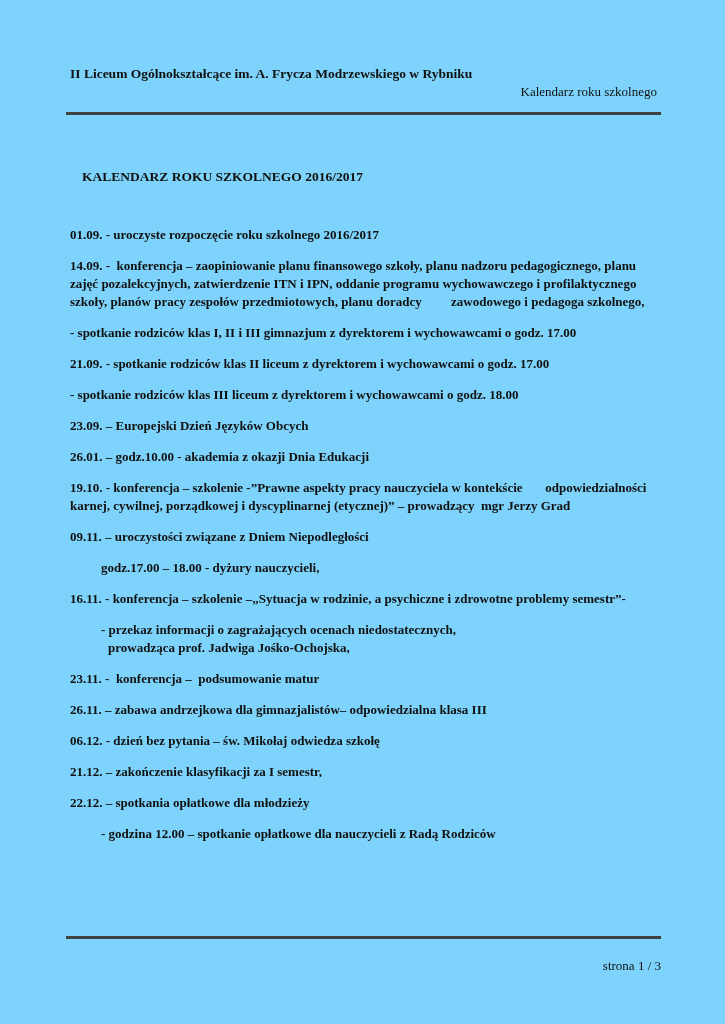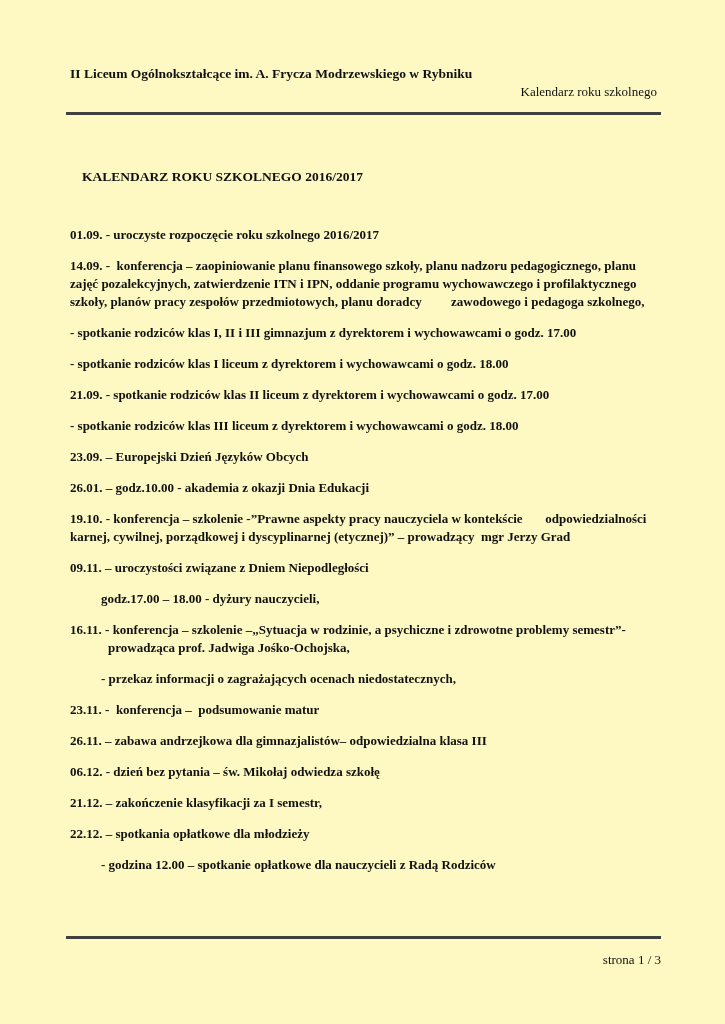--- a/index.html
+++ b/index.html
@@ -4,21 +4,21 @@
 <style>
   html, body {
     margin: 0;
     padding: 0;
     background: #ffffff;
   }
   .page {
     position: relative;
     width: 725px;
     height: 1024px;
-    background: #fef9c3;
+    background: #7dd3fc;
     color: #111111;
     font-family: "Liberation Serif", "DejaVu Serif", serif;
     font-size: 13px;
     line-height: 18px;
     overflow: hidden;
     box-sizing: border-box;
   }
   .inner {
     padding: 64px 68px 0 70px;
   }
@@ -57,52 +57,51 @@
   .r { font-weight: 700; }
   .footer {
     position: absolute;
     left: 66px;
     right: 64px;
     top: 936px;
     border-top: 3px solid #404040;
   }
   .page-number {
     text-align: right;
-    padding-top: 12px;
+    padding-top: 18px;
     font-size: 13px;
   }
 </style>
 </head>
 <body>
 
 <div class="page">
   <div class="inner">
     <header>
       <div class="school-name">II Liceum Ogólnokształcące im. A. Frycza Modrzewskiego w Rybniku</div>
       <div class="header-subtitle">Kalendarz roku szkolnego</div>
       <div class="rule"></div>
     </header>
 
     <h1 class="doc-title">KALENDARZ ROKU SZKOLNEGO 2016/2017</h1>
 
     <main class="entries" id="entries">
         <p class="entry"><span class="b">01.09.</span><span class="r"> - uroczyste rozpoczęcie roku szkolnego 2016/2017</span></p>
         <p class="entry"><span class="b">14.09</span><span class="r">. -  </span><span class="b">konferencja</span><span class="r"> – zaopiniowanie planu finansowego szkoły, planu nadzoru pedagogicznego, planu zajęć pozalekcyjnych, zatwierdzenie ITN i IPN, oddanie programu wychowawczego i profilaktycznego szkoły, planów pracy zespołów przedmiotowych, planu doradcy&nbsp;&nbsp;&nbsp;&nbsp;&nbsp;&nbsp;&nbsp;&nbsp; zawodowego i pedagoga szkolnego,</span></p>
         <p class="entry"><span class="r">- spotkanie rodziców klas I, II i III gimnazjum z dyrektorem i wychowawcami o godz. 17.00</span></p>
-        <p class="entry"><span class="b">-</span><span class="r"> spotkanie rodziców klas I liceum z dyrektorem i wychowawcami o godz. 18.00</span></p>
         <p class="entry"><span class="b">21.09.</span><span class="r"> - spotkanie rodziców klas II liceum z dyrektorem i wychowawcami o godz. 17.00</span></p>
         <p class="entry"><span class="r">- spotkanie rodziców klas III liceum z dyrektorem i wychowawcami o godz. 18.00</span></p>
         <p class="entry"><span class="b">23.09. –</span><span class="r"> Europejski Dzień Języków Obcych</span></p>
         <p class="entry"><span class="b">26.01.</span><span class="r"> – godz.10.00 - akademia z okazji Dnia Edukacji</span></p>
         <p class="entry"><span class="b">19.10.</span><span class="r"> - </span><span class="b">konferencja –</span><span class="r"> szkolenie -”Prawne aspekty pracy nauczyciela w kontekście&nbsp;&nbsp;&nbsp;&nbsp;&nbsp;&nbsp; odpowiedzialności karnej, cywilnej, porządkowej i dyscyplinarnej (etycznej)” – prowadzący&nbsp; mgr Jerzy Grad</span></p>
         <p class="entry"><span class="b">09.11.</span><span class="r"> – uroczystości związane z Dniem Niepodległości</span></p>
         <p class="entry indent-1"><span class="r">godz.17.00 – 18.00 - dyżury nauczycieli,</span></p>
         <p class="entry"><span class="b">16.11</span><span class="r">. - </span><span class="b">konferencja –</span><span class="r"> szkolenie –„Sytuacja w rodzinie, a psychiczne i zdrowotne problemy semestr”-</span></p>
+        <p class="entry indent-1"><span class="r">- przekaz informacji o zagrażających ocenach niedostatecznych,</span></p>
         <p class="entry indent-2 tight"><span class="r">prowadząca prof. Jadwiga Jośko-Ochojska,</span></p>
-        <p class="entry indent-1"><span class="r">- przekaz informacji o zagrażających ocenach niedostatecznych,</span></p>
         <p class="entry"><span class="b">23.11. -</span><span class="r">&nbsp; </span><span class="b">konferencja –</span><span class="r">&nbsp; podsumowanie matur</span></p>
         <p class="entry"><span class="b">26.11.</span><span class="r"> – zabawa andrzejkowa dla gimnazjalistów– odpowiedzialna klasa III</span></p>
         <p class="entry"><span class="b">06.12</span><span class="r">. - dzień bez pytania – św. Mikołaj odwiedza szkołę</span></p>
         <p class="entry"><span class="b">21.12.</span><span class="r"> – zakończenie klasyfikacji za I semestr,</span></p>
         <p class="entry"><span class="b">22.12.</span><span class="r"> – spotkania opłatkowe dla młodzieży</span></p>
         <p class="entry indent-1"><span class="r">- godzina 12.00 – spotkanie opłatkowe dla nauczycieli z Radą Rodziców</span></p>
       </main>
   </div>
 
   <footer class="footer">

